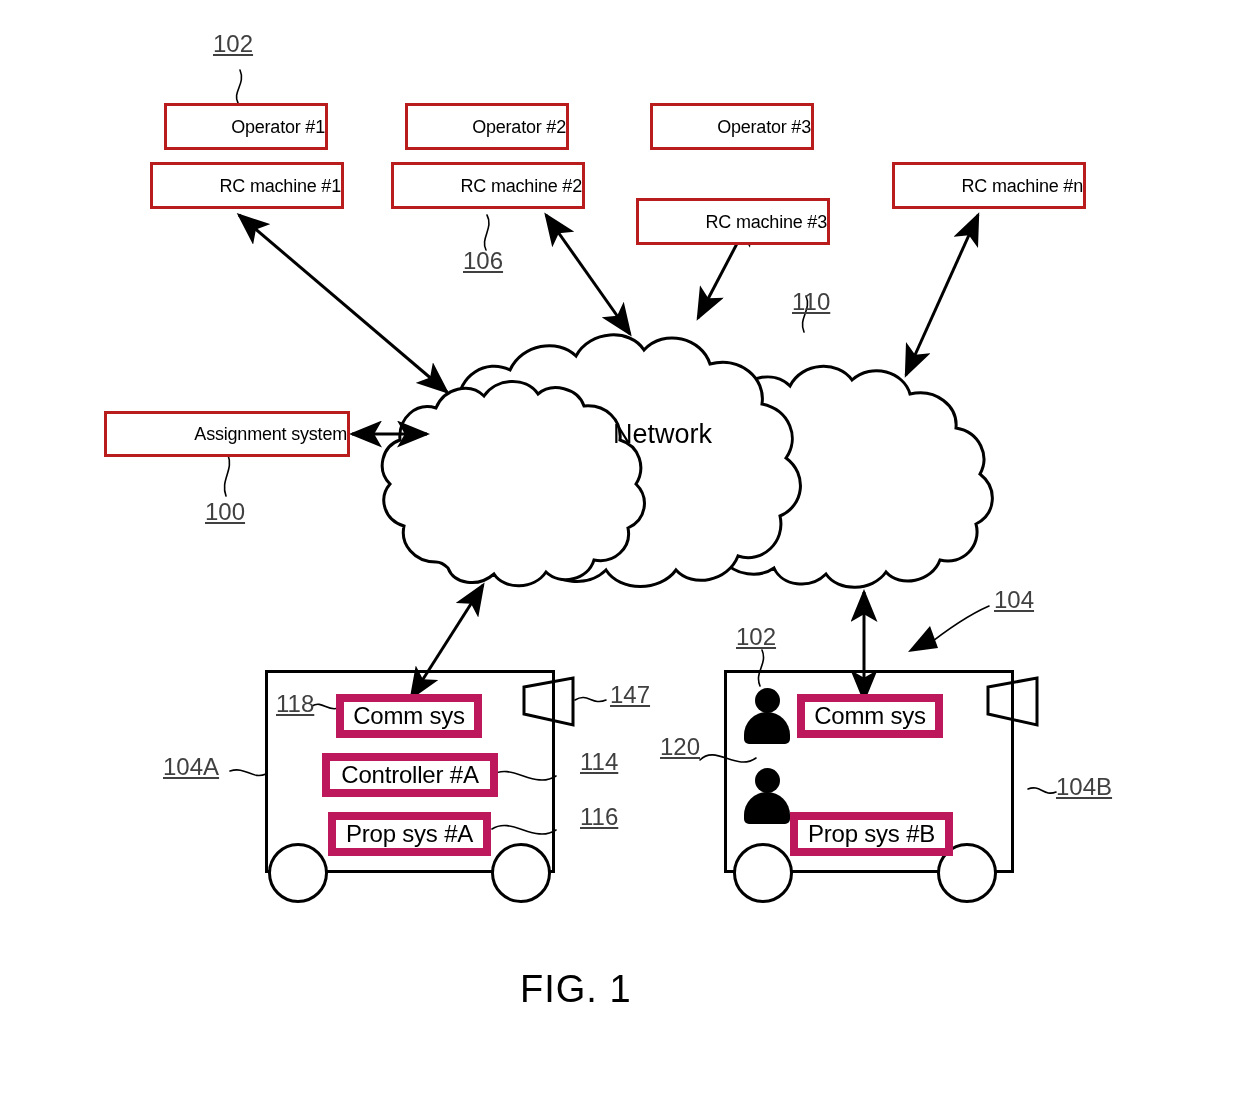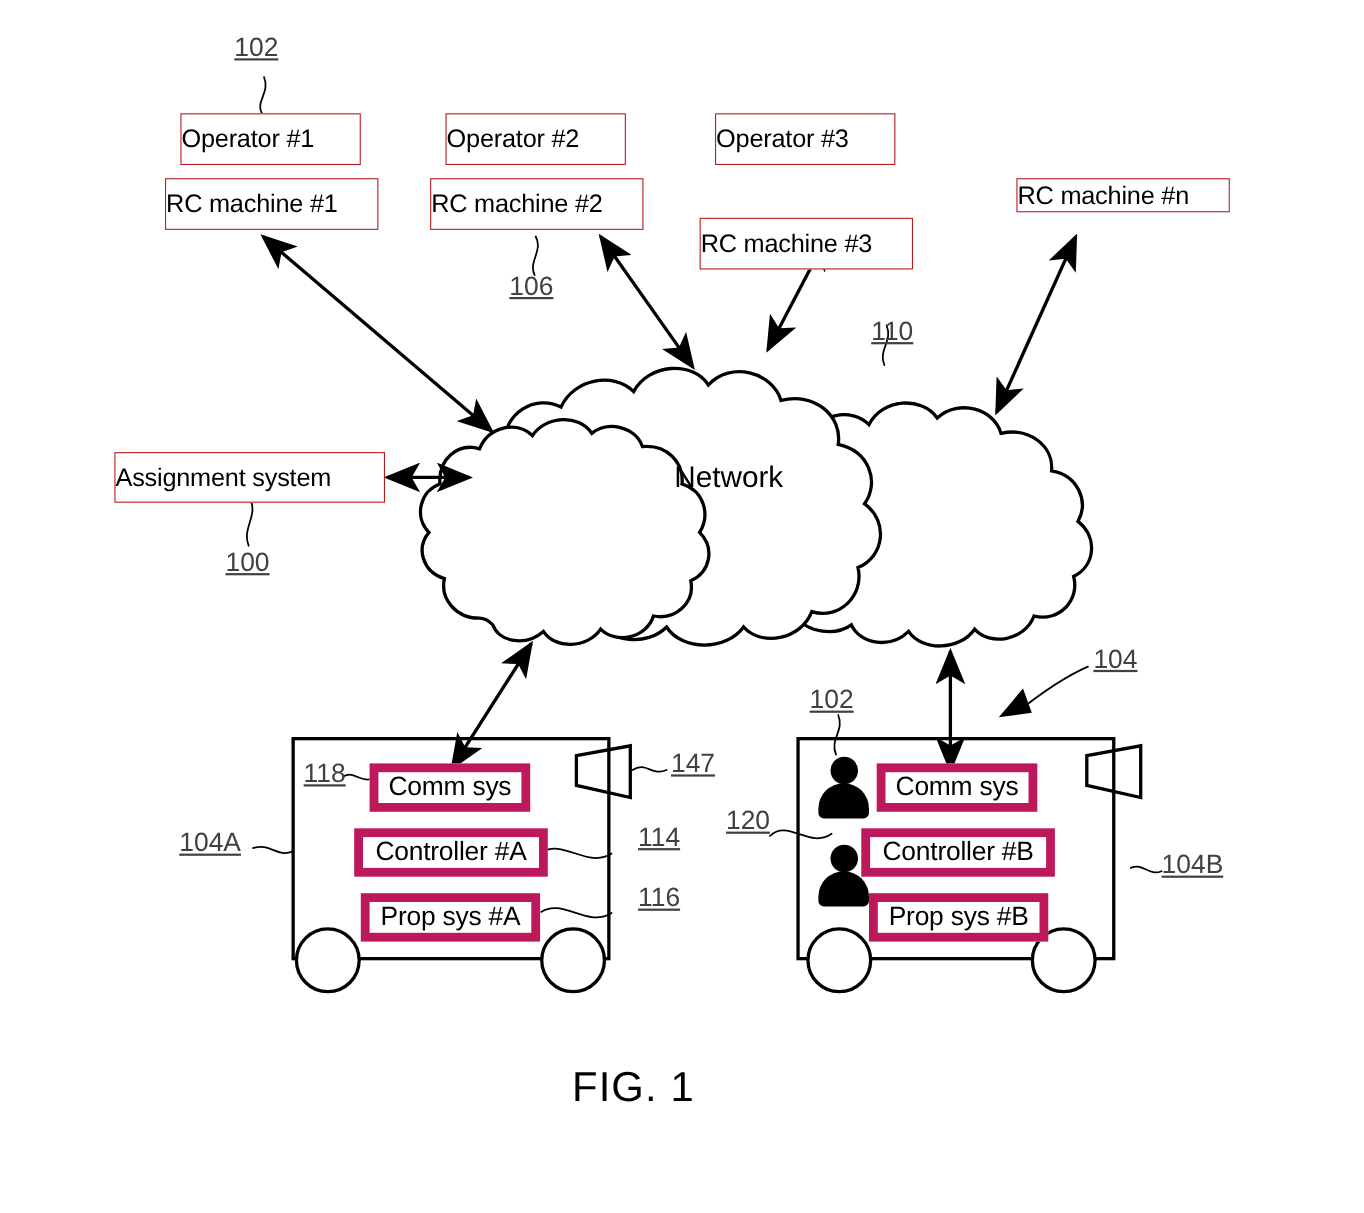--- a/index.html
+++ b/index.html
@@ -20,27 +20,27 @@
   }
   #svg-layer {
     position: absolute;
     left: 0;
     top: 0;
     width: 1240px;
     height: 1103px;
   }
   .node-box {
     position: absolute;
-    border: 1px solid #b91c1c;
+    border: 3px solid #b91c1c;
     background: #fff;
     display: flex;
     align-items: center;
-    justify-content: flex-start;
+    justify-content: flex-end;
     box-sizing: border-box;
-    font-size: 23px;
+    font-size: 18px;
     line-height: 1;
     white-space: nowrap;
     letter-spacing: -0.2px;
   }
   .inner-box {
     position: absolute;
     border: 8px solid #be185d;
     background: #fff;
     display: flex;
     align-items: center;
@@ -233,21 +233,21 @@
     <span>RC machine #2</span>
   </div>
 
   <div class="node-box" style="left:650px; top:103px; width:164px; height:47px;">
     <span>Operator #3</span>
   </div>
   <div class="node-box" style="left:636px; top:162px; width:194px; height:47px;margin-top:36px;">
     <span>RC machine #3</span>
   </div>
 
-  <div class="node-box" style="left:924px; top:162px; width:194px; height:31px;">
+  <div class="node-box" style="left:892px; top:162px; width:194px; height:47px;">
     <span>RC machine #n</span>
   </div>
 
   <div class="node-box" style="left:104px; top:411px; width:246px; height:46px;">
     <span>Assignment system</span>
   </div>
 
   <div class="cloud-label" style="left:613px; top:421px;">Network</div>
 
   <div class="vehicle-body" style="left:265px; top:670px; width:290px; height:203px;"></div>
@@ -272,23 +272,20 @@
     <div class="head"></div>
     <div class="body"></div>
   </div>
   <div class="person" style="left:744px; top:768px;">
     <div class="head"></div>
     <div class="body"></div>
   </div>
 
   <div class="inner-box" style="left:797px; top:694px; width:146px; height:44px;">
     <span>Comm sys</span>
-  </div>
-  <div class="inner-box" style="left:783px; top:753px; width:176px; height:44px;">
-    <span>Controller #B</span>
   </div>
   <div class="inner-box" style="left:790px; top:812px; width:163px; height:44px;">
     <span>Prop sys #B</span>
   </div>
 
   <div class="ref-num" style="left:213px; top:32px;">102</div>
   <div class="ref-num" style="left:463px; top:249px;">106</div>
   <div class="ref-num" style="left:792px; top:290px;">110</div>
   <div class="ref-num" style="left:205px; top:500px;">100</div>
   <div class="ref-num" style="left:994px; top:588px;">104</div>

